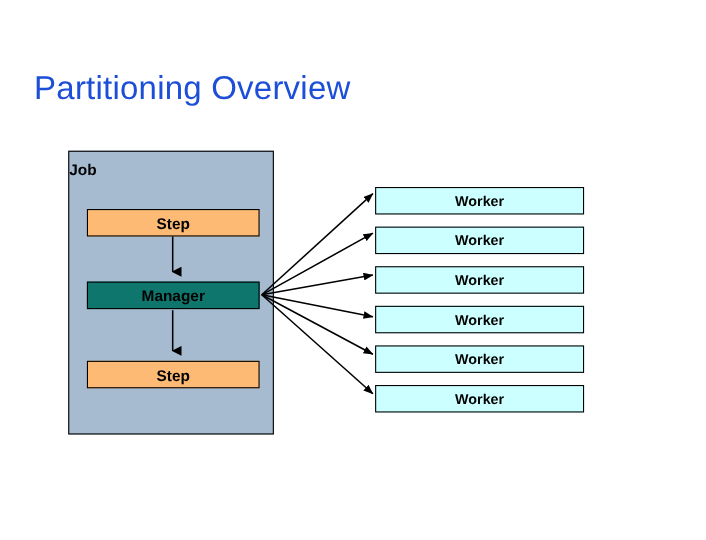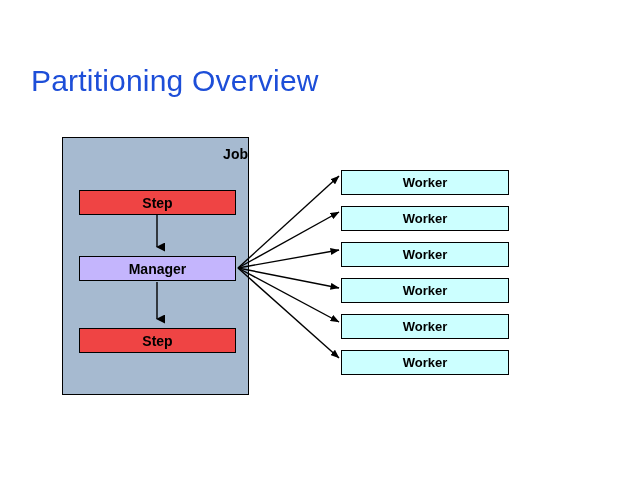--- a/index.html
+++ b/index.html
@@ -39,50 +39,50 @@
     height: 258px;
     background: #a6bad0;
     border: 1px solid #000000;
     box-sizing: border-box;
   }
   #job-label {
     position: absolute;
     left: 0;
     top: 8px;
     width: 100%;
-    text-align: right;
+    text-align: left;
     font-size: 14px;
     font-weight: bold;
     color: #000000;
   }
   .inner-box {
     position: absolute;
     left: 16px;
     width: 157px;
     height: 25px;
     border: 1px solid #000000;
     box-sizing: border-box;
     display: flex;
     align-items: center;
     justify-content: center;
     font-size: 14px;
     font-weight: bold;
     color: #000000;
   }
-  .step-box { background: #ef4444; }
-  .manager-box { background: #c4b5fd; }
+  .step-box { background: #fdba74; }
+  .manager-box { background: #0f766e; }
   #step-top     { top: 52px; }
   #manager-node { top: 118px; }
   #step-bottom  { top: 190px; }
 
   
   .worker-box {
     position: absolute;
     left: 341px;
-    width: 168px;
+    width: 190px;
     height: 25px;
     background: #ccffff;
     border: 1px solid #000000;
     box-sizing: border-box;
     display: flex;
     align-items: center;
     justify-content: center;
     font-size: 13px;
     font-weight: bold;
     color: #000000;

